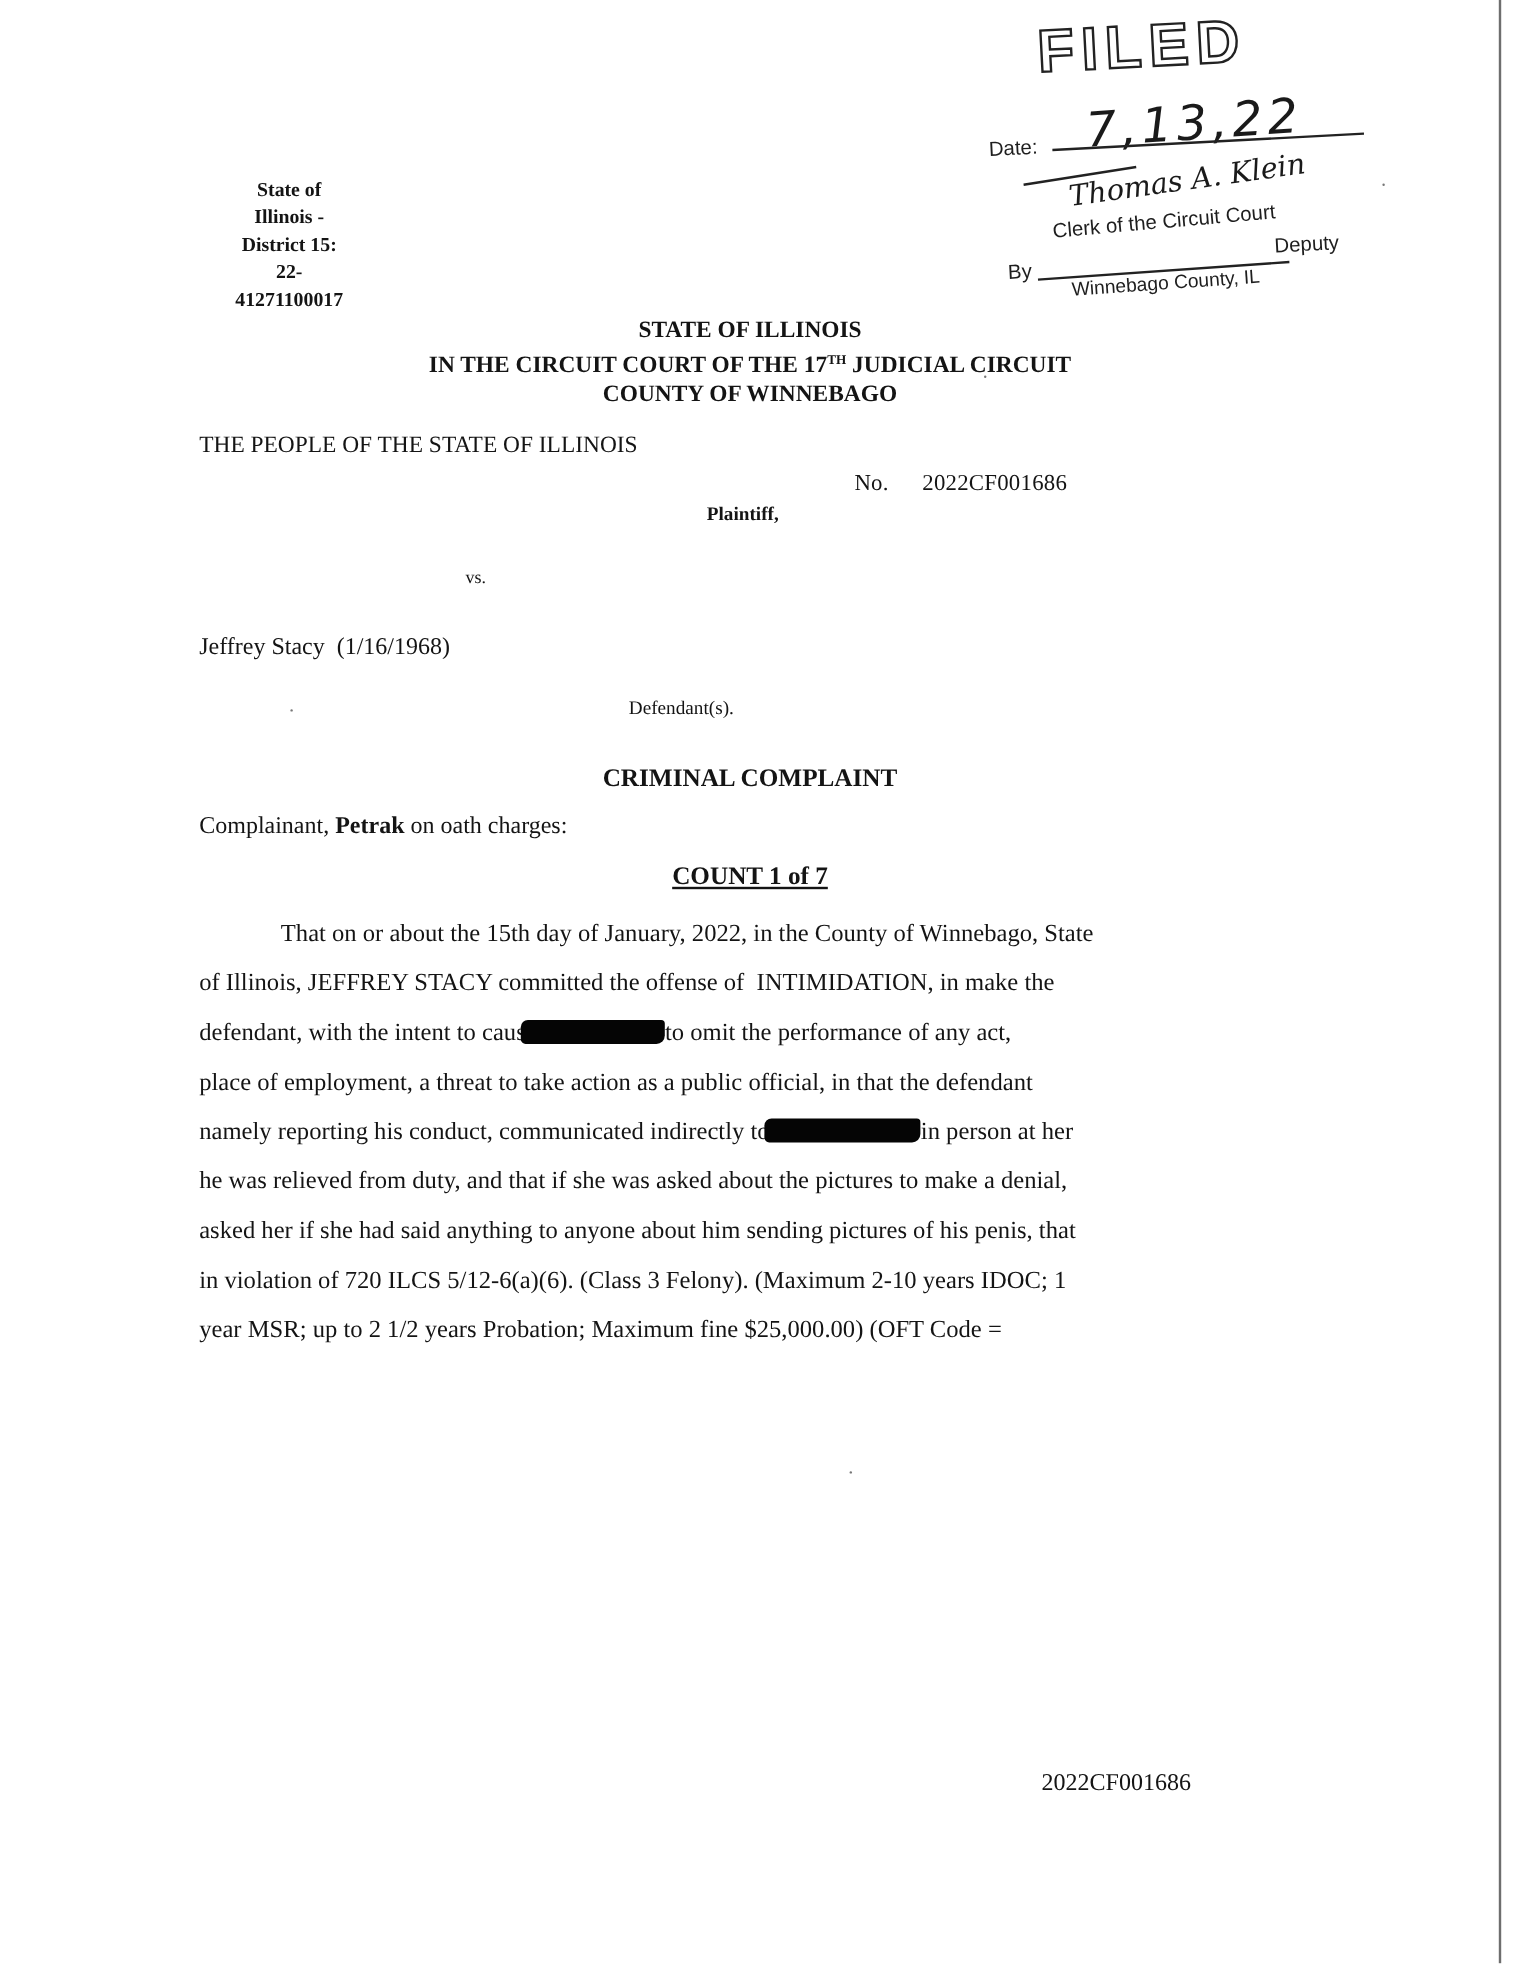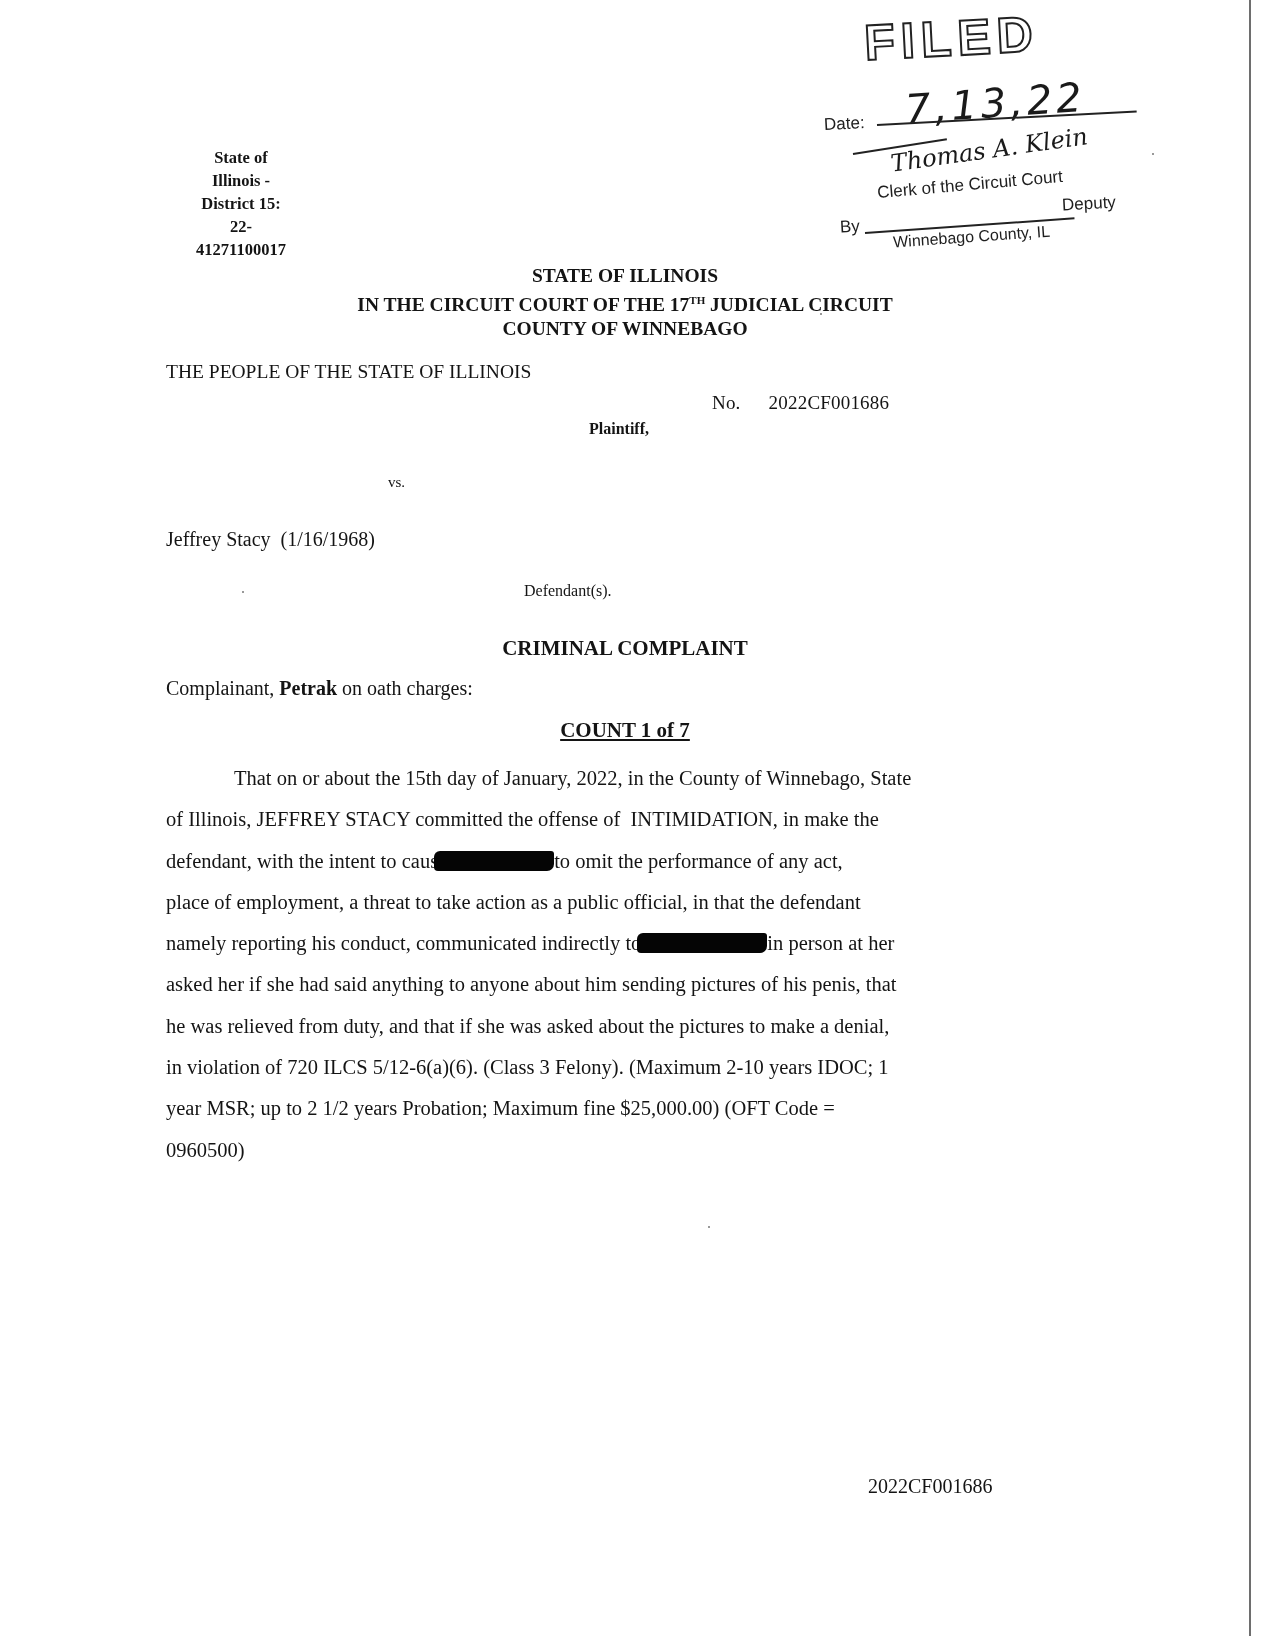--- a/index.html
+++ b/index.html
@@ -209,25 +209,24 @@
   <span style="white-space:pre">Complainant, </span><b>Petrak</b><span style="white-space:pre"> on oath charges:</span>
 </div>
 <div class="abs count-title">COUNT 1 of 7</div>
 
 <div class="abs count-body">
   <span class="line indent">That on or about the 15th day of January, 2022, in the County of Winnebago, State</span>
   <span class="line" style="white-space:pre">of Illinois, JEFFREY STACY committed the offense of  INTIMIDATION, in make the</span>
   <span class="line"><span>defendant, with the intent to caus</span><span class="redaction r1"></span><span>to omit the performance of any act,</span></span>
   <span class="line">place of employment, a threat to take action as a public official, in that the defendant</span>
   <span class="line"><span>namely reporting his conduct, communicated indirectly to</span><span class="redaction r2"></span><span>in person at her</span></span>
+  <span class="line">he was relieved from duty, and that if she was asked about the pictures to make a denial,</span>
   <span class="line">asked her if she had said anything to anyone about him sending pictures of his penis, that</span>
-  <span class="line">he was relieved from duty, and that if she was asked about the pictures to make a denial,</span>
   <span class="line">in violation of 720 ILCS 5/12-6(a)(6). (Class 3 Felony). (Maximum 2-10 years IDOC; 1</span>
   <span class="line">year MSR; up to 2 1/2 years Probation; Maximum fine $25,000.00) (OFT Code =</span>
-  <span class="line">0960500)</span>
 </div>
 
 <div class="abs footer-case">2022CF001686</div>
 
 <div class="abs scan-edge"></div>
 <div class="abs speck" style="left:1152px;top:153px"></div>
 <div class="abs speck" style="left:242px;top:591px"></div>
 <div class="abs speck" style="left:820px;top:313px"></div>
 <div class="abs speck" style="left:708px;top:1226px"></div>
 

